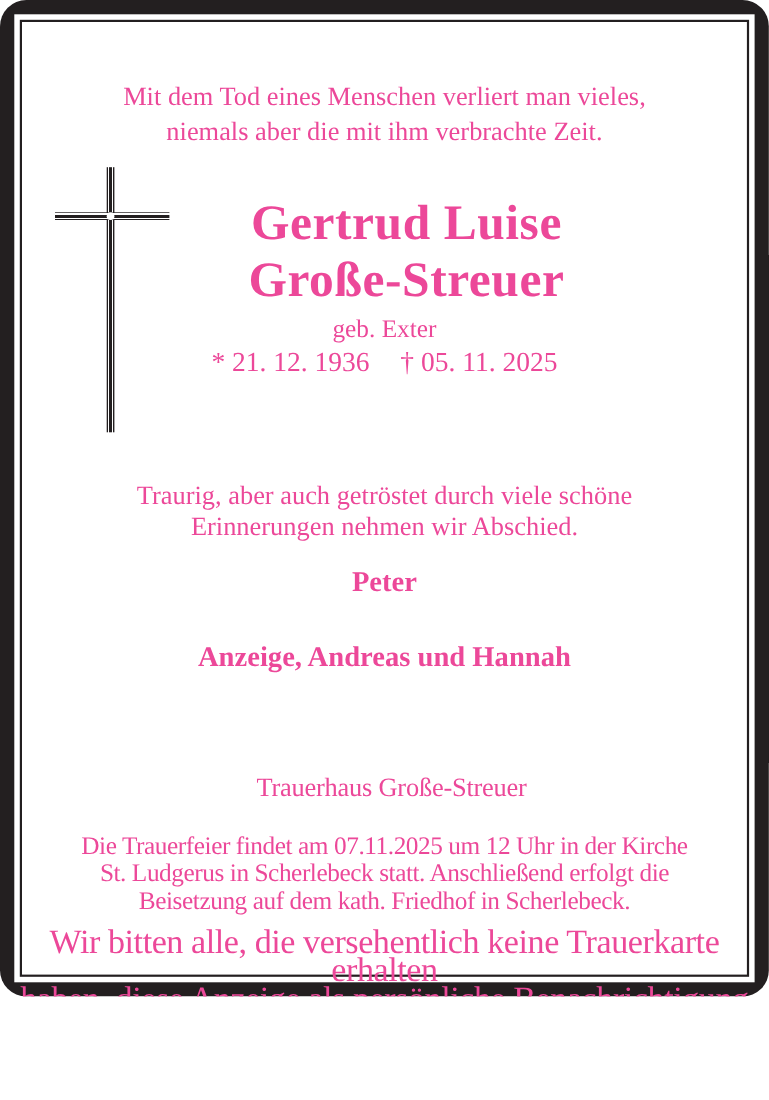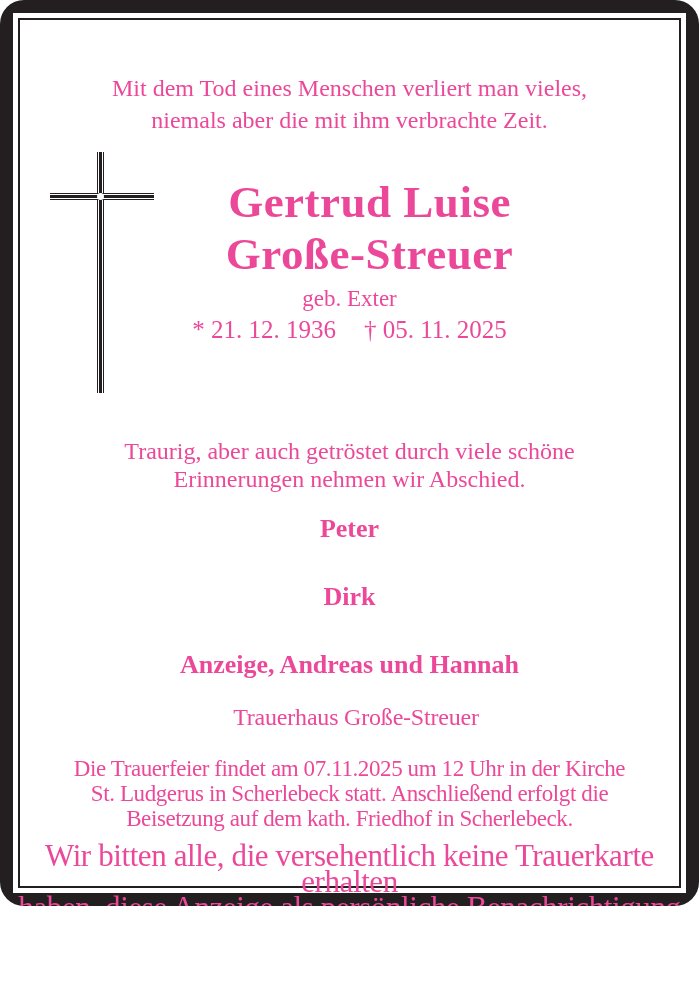--- a/index.html
+++ b/index.html
@@ -77,21 +77,20 @@
     <div class="tb dates">
       <span>* 21. 12. 1936</span>
       <span>† 05. 11. 2025</span>
     </div>
 
     <div class="tb farewell">Traurig, aber auch getröstet durch viele schöne
 Erinnerungen nehmen wir Abschied.</div>
 
     <div class="tb mourners">
       <div>Peter</div>
-      <div>Dirk</div>
       <div>Anzeige, Andreas und Hannah</div>
     </div>
 
     <div class="tb funeralhome">
       <div class="fh-name">Trauerhaus Große-Streuer</div>
     </div>
 
     <div class="tb service">Die Trauerfeier findet am 07.11.2025 um 12 Uhr in der Kirche
 St. Ludgerus in Scherlebeck statt. Anschließend erfolgt die
 Beisetzung auf dem kath. Friedhof in Scherlebeck.</div>

